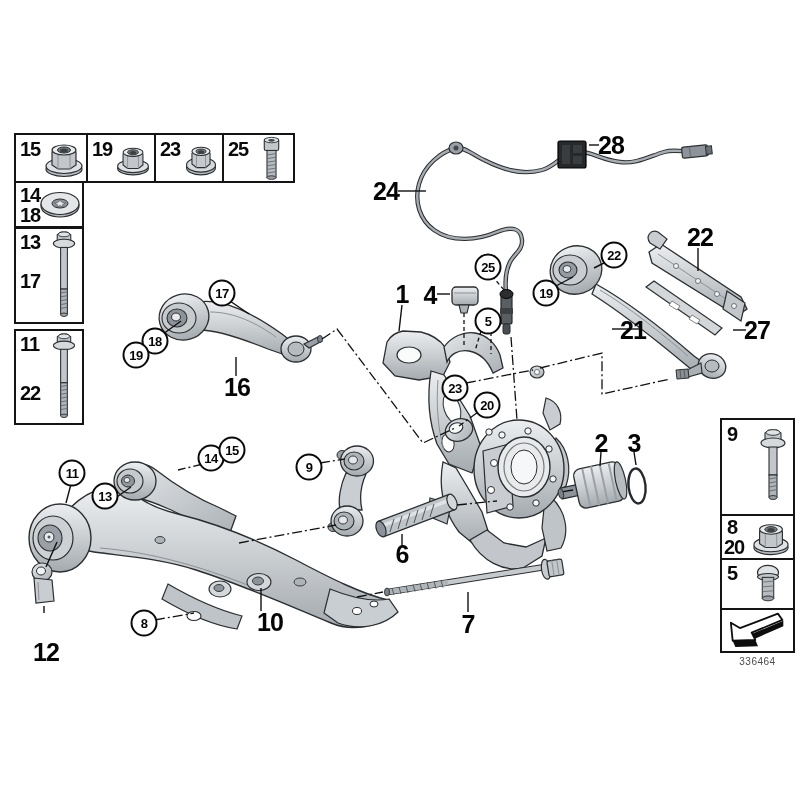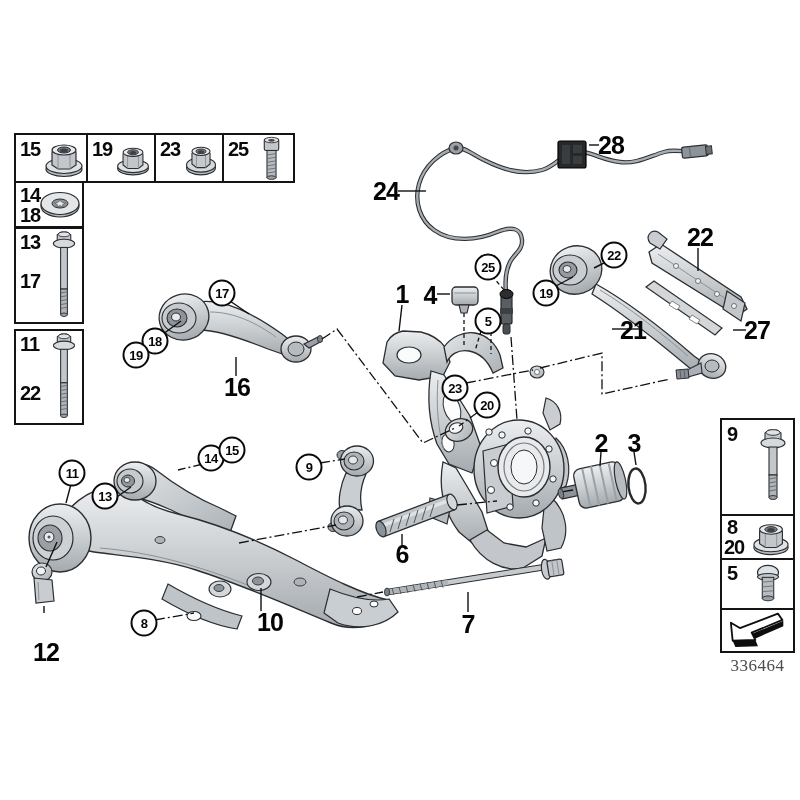--- a/index.html
+++ b/index.html
@@ -13,21 +13,21 @@
   .tcell + .tcell{border-left:2px solid #141414;}
   .vcell{position:relative;box-sizing:border-box;width:100%;}
   .vcell + .vcell{border-top:2px solid #141414;}
   .flabel{position:absolute;font-weight:bold;font-size:20px;color:#0a0a0a;letter-spacing:-1px;line-height:20px;}
   .ficon{position:absolute;}
   
   .co{position:absolute;transform:translate(-50%,-50%);font-weight:bold;color:#050505;z-index:5;}
   .co.circled{width:23px;height:23px;border:2px solid #0a0a0a;border-radius:50%;background:#fff;
               font-size:13px;display:flex;align-items:center;justify-content:center;letter-spacing:-0.5px;}
   .co.plain{font-size:25px;letter-spacing:-1px;}
-  .code{position:absolute;font-size:17px;color:#4c4c4c;text-align:center;letter-spacing:0.5px;font-family:Liberation Serif, serif;}
+  .code{position:absolute;font-size:10px;color:#4c4c4c;text-align:center;letter-spacing:0.5px;}
 </style>
 </head>
 <body>
 
 <div class="stage">
 
 <svg class="artwork" width="800" height="800" viewBox="0 0 800 800">
   <defs>
     <linearGradient id="gMetal" x1="0" y1="0" x2="0" y2="1">
       <stop offset="0" stop-color="#eceef0"></stop>

